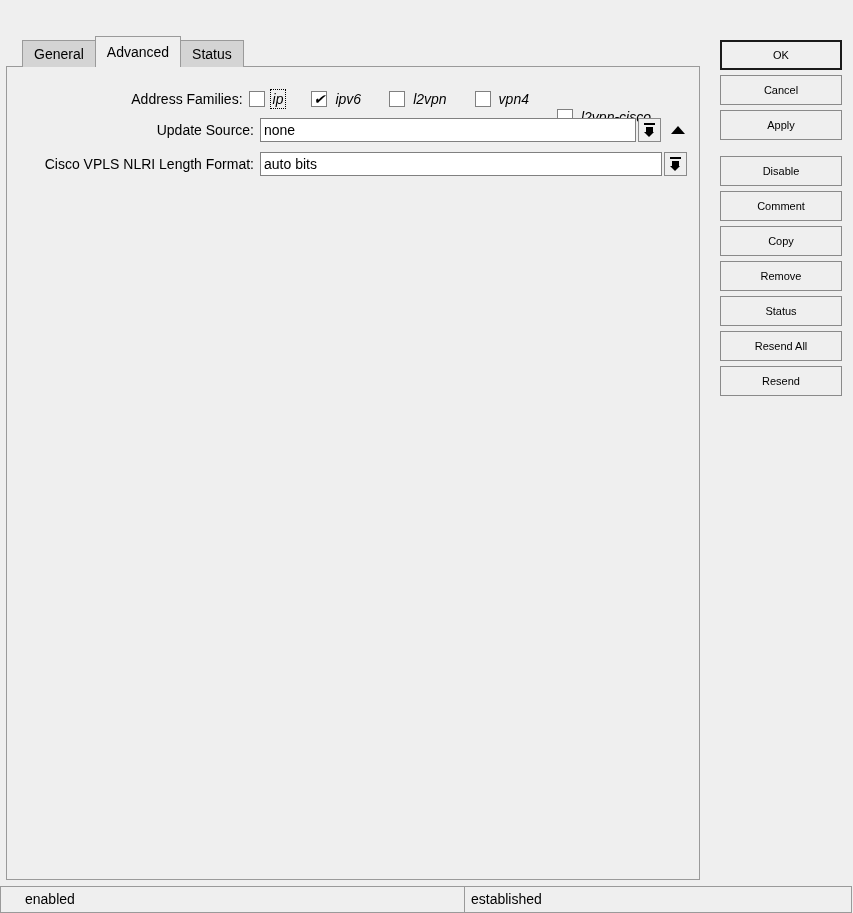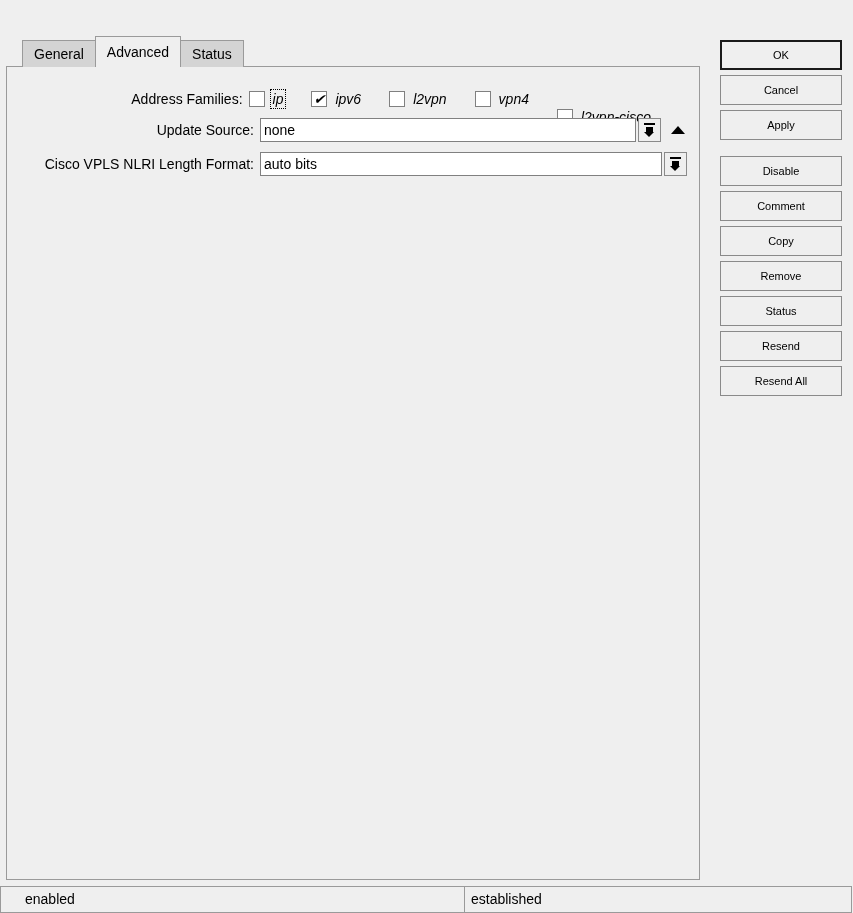--- a/index.html
+++ b/index.html
@@ -399,22 +399,22 @@
 
   <div class="btncol">
     <div class="dlg-btn default">OK</div>
     <div class="dlg-btn">Cancel</div>
     <div class="dlg-btn">Apply</div>
     <div class="dlg-btn gap">Disable</div>
     <div class="dlg-btn">Comment</div>
     <div class="dlg-btn">Copy</div>
     <div class="dlg-btn">Remove</div>
     <div class="dlg-btn">Status</div>
+    <div class="dlg-btn">Resend All</div>
     <div class="dlg-btn">Resend</div>
-    <div class="dlg-btn">Resend All</div>
   </div>
 
   <div class="statusbar">
     <div class="status-cell left">enabled</div>
     <div class="status-cell right">established</div>
   </div>
 
 </div>
 
 </body></html>

